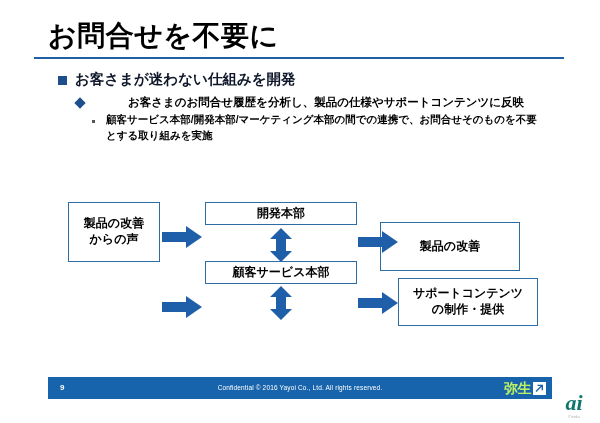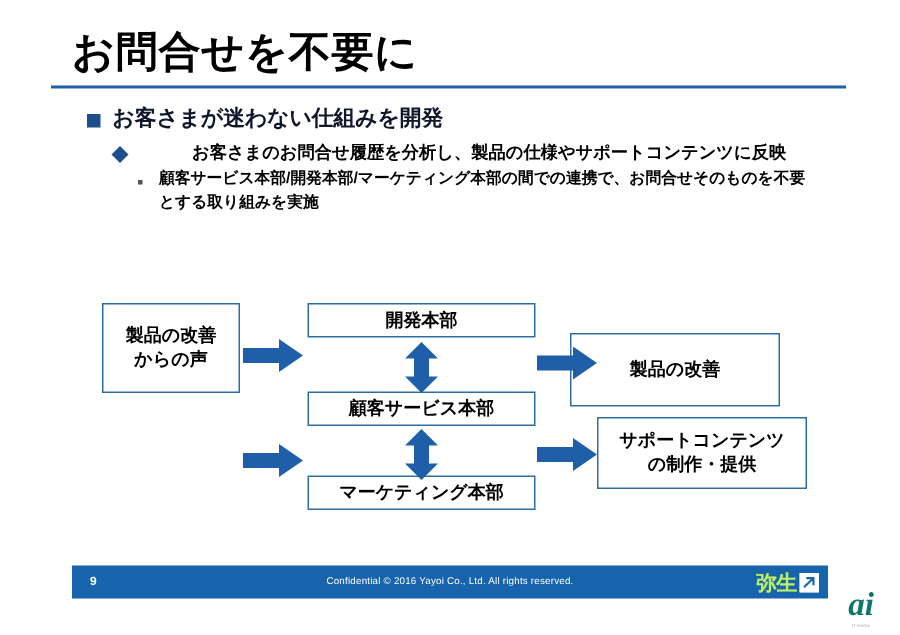--- a/index.html
+++ b/index.html
@@ -276,21 +276,20 @@
     <div class="dg-box" id="box-voice">
       <span>
         <span>製品の改善</span><br>
         <span>からの声</span>
       </span>
     </div>
 
 
     <div class="dg-box" id="box-dev">開発本部</div>
     <div class="dg-box" id="box-cs">顧客サービス本部</div>
-    <div class="dg-box" id="box-mkt">マーケティング本部</div>
 
     <div class="dg-box" id="box-improve">製品の改善</div>
 
     <div class="dg-box" id="box-support">
       <span>
         <span>サポートコンテンツ</span><br>
         <span>の制作・提供</span>
       </span>
     </div>
 

